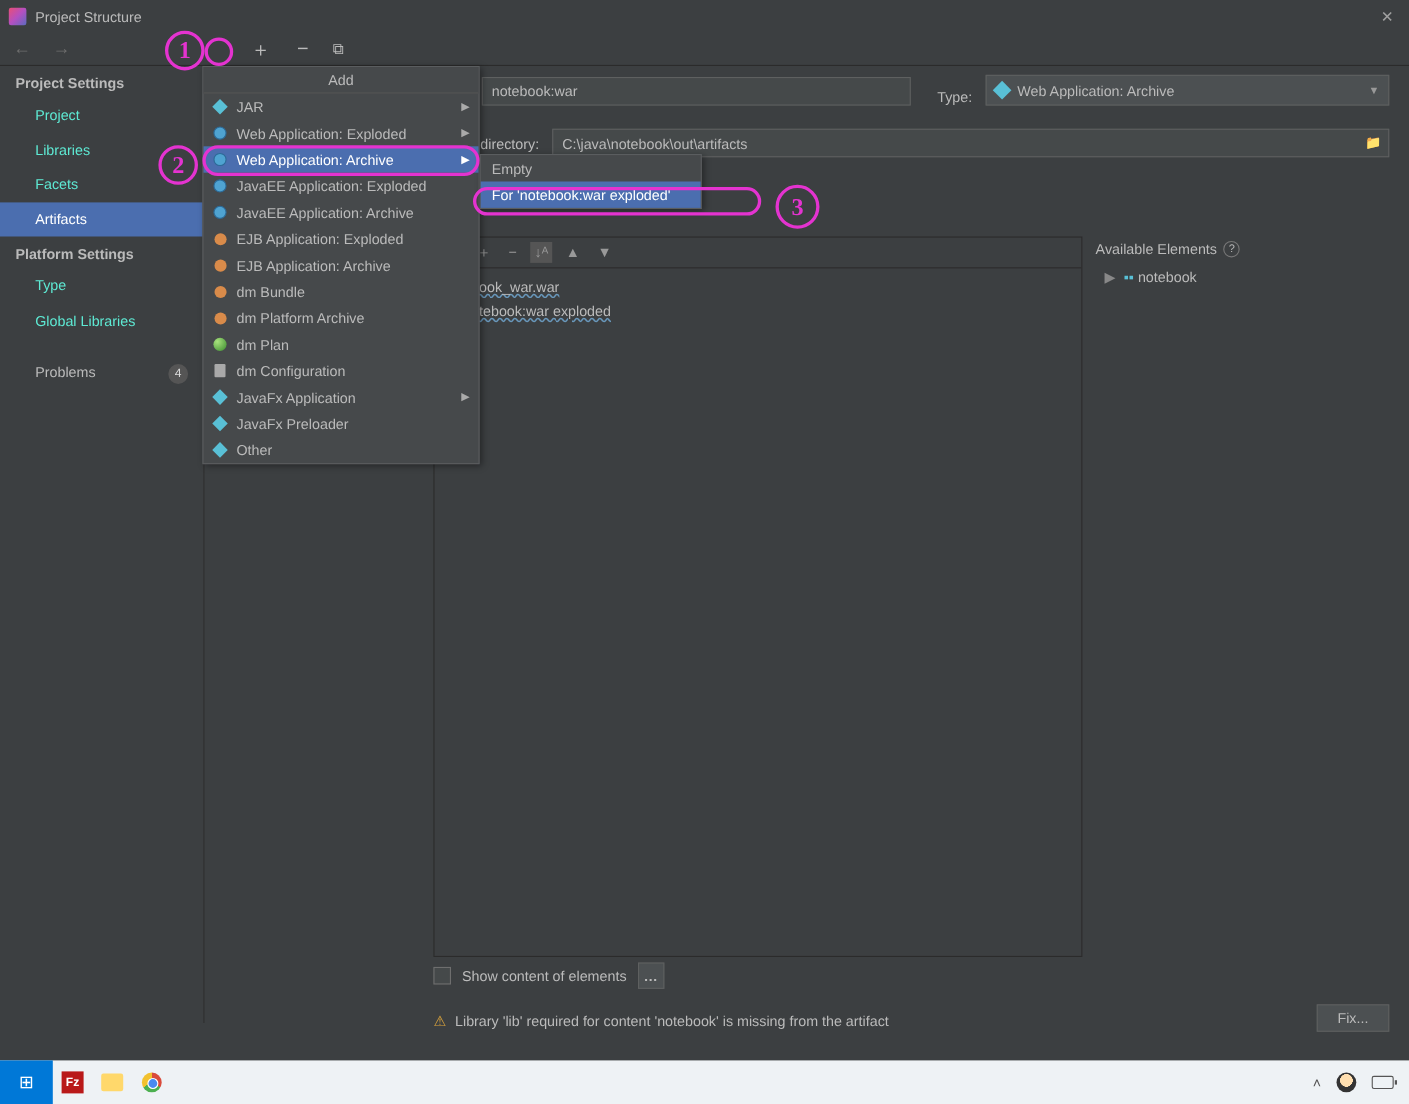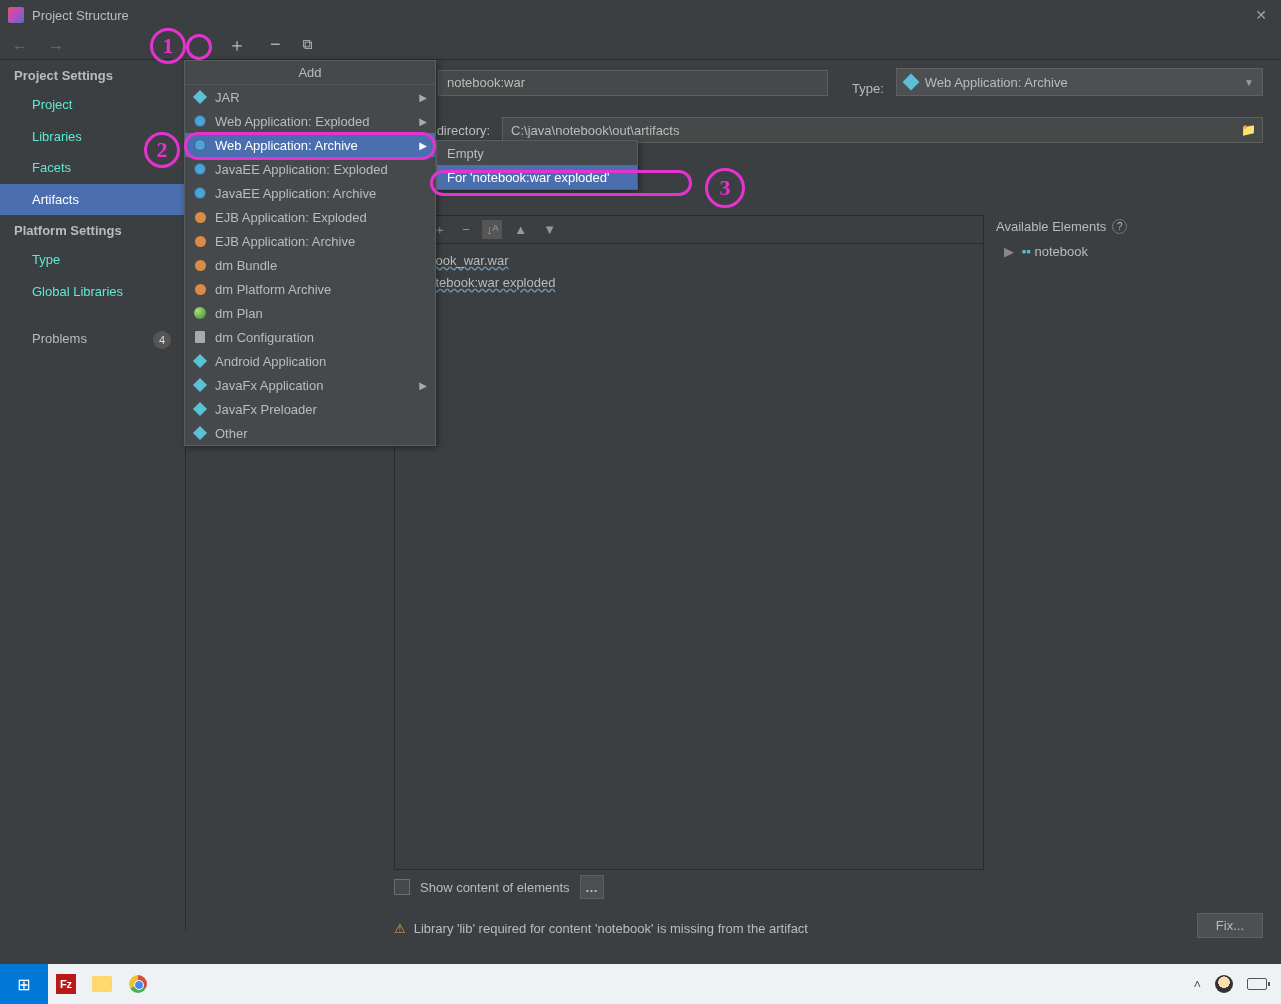--- a/index.html
+++ b/index.html
@@ -282,26 +282,20 @@
       <div class="mi">
         <span class="ico">
           <span class="ico-file"></span>
         </span>
         <span>dm Configuration</span>
       </div>
       <div class="mi">
         <span class="ico">
           <span class="ico-dia"></span>
         </span>
-        <span>Android Application</span>
-      </div>
-      <div class="mi">
-        <span class="ico">
-          <span class="ico-dia"></span>
-        </span>
         <span>JavaFx Application</span>
         <span class="arrow-r">▶</span>
       </div>
       <div class="mi">
         <span class="ico">
           <span class="ico-dia"></span>
         </span>
         <span>JavaFx Preloader</span>
       </div>
       <div class="mi">

